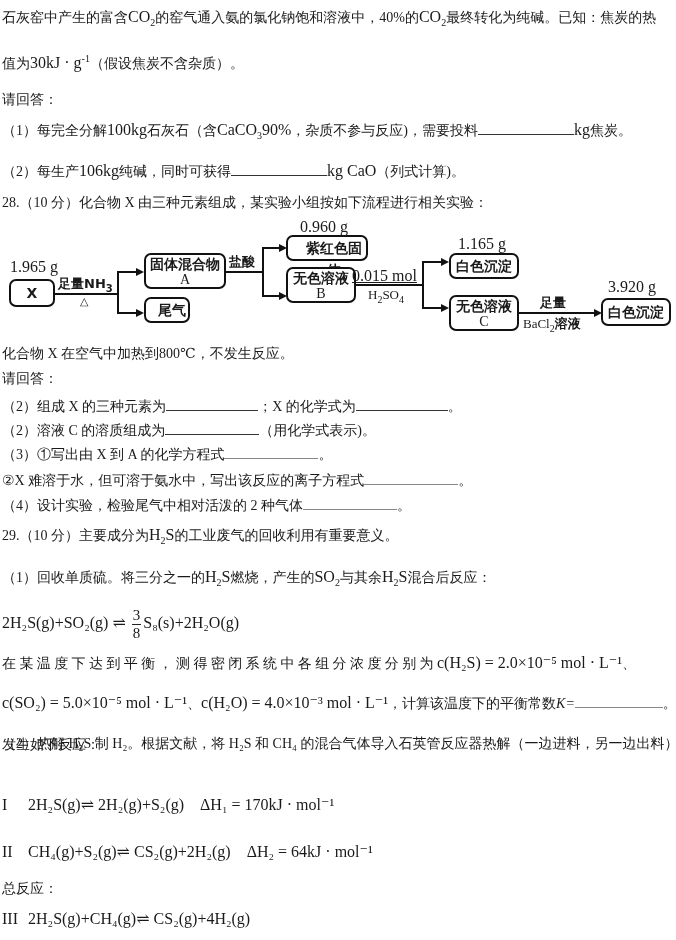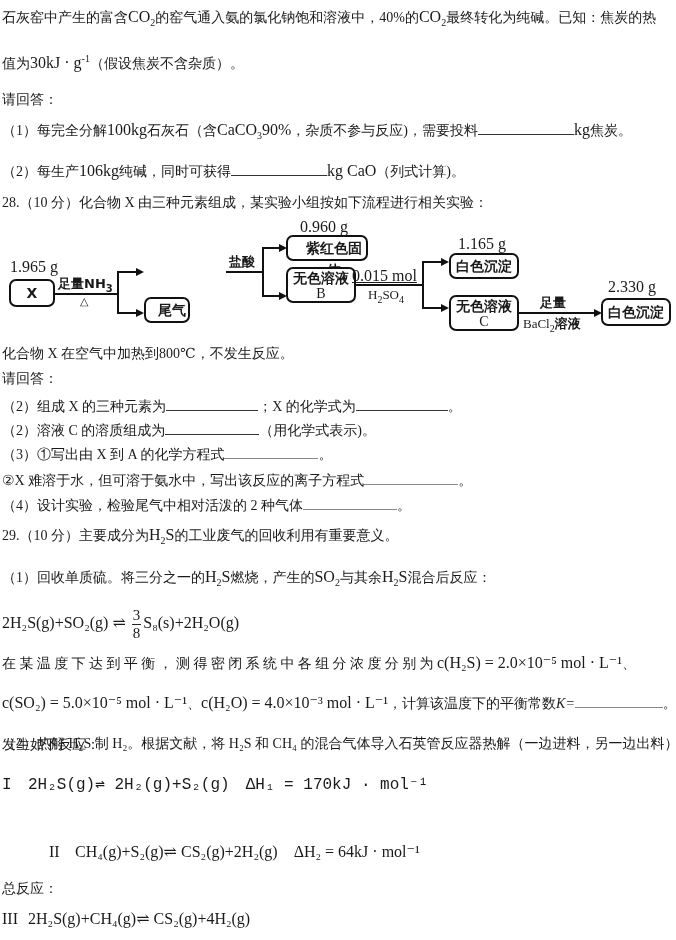--- a/index.html
+++ b/index.html
@@ -51,20 +51,24 @@
   <div class="box" style="left:9px;top:64px;width:46px;height:28px;line-height:24px;"><span>X</span></div>
   <div class="hl" style="left:55px;top:78px;width:63px;"></div>
   <div class="dl b" style="left:58px;top:60px;"><span>足量NH</span><sub>3</sub></div>
   <div class="dl" style="left:80px;top:80px;font-size:11px;">△</div>
   <div class="vl" style="left:117px;top:56px;height:43px;"></div>
   <div class="hl" style="left:117px;top:56px;width:20px;"></div>
   <div class="arr" style="left:136px;top:53px;"></div>
   <div class="hl" style="left:117px;top:97px;width:20px;"></div>
   <div class="arr" style="left:136px;top:94px;"></div>
 
+  <div class="box" style="left:144px;top:38px;width:82px;height:36px;padding-top:1px;">
+    <div>固体混合物</div>
+    <div style="font-weight:normal;font-family:'Liberation Serif',serif;">A</div>
+  </div>
   <div class="box" style="left:144px;top:82px;width:46px;height:26px;line-height:22px;padding-left:10px;"><span>尾气</span></div>
 
   <div class="dl b" style="left:229px;top:38px;">盐酸</div>
   <div class="hl" style="left:226px;top:56px;width:37px;"></div>
   <div class="vl" style="left:262px;top:32px;height:50px;"></div>
   <div class="hl" style="left:262px;top:32px;width:20px;"></div>
   <div class="arr" style="left:279px;top:29px;"></div>
   <div class="hl" style="left:262px;top:80px;width:20px;"></div>
   <div class="arr" style="left:279px;top:77px;"></div>
 
@@ -89,21 +93,21 @@
   <div class="box" style="left:449px;top:80px;width:70px;height:36px;padding-top:1px;">
     <div>无色溶液</div>
     <div style="font-weight:normal;font-family:'Liberation Serif',serif;">C</div>
   </div>
 
   <div class="dl b" style="left:540px;top:79px;">足量</div>
   <div class="hl" style="left:519px;top:97px;width:77px;"></div>
   <div class="arr" style="left:594px;top:94px;"></div>
   <div class="dl" style="left:523px;top:100px;font-size:13px;"><span>BaCl</span><sub>2</sub><span style="font-family:'DejaVu Sans',sans-serif;font-weight:bold;">溶液</span></div>
 
-  <div class="dl" style="left:608px;top:63px;">2.330 g</div>
+  <div class="dl" style="left:608px;top:63px;">3.920 g</div>
   <div class="box" style="left:601px;top:83px;width:70px;height:28px;line-height:24px;"><span>白色沉淀</span></div>
 </div>
 
 <div class="line q" style="top:345px;">化合物 X 在空气中加热到800℃，不发生反应。</div>
 <div class="line q" style="top:370px;">请回答：</div>
 <div class="line q" style="top:396px;">
   <span>（2）组成 X 的三种元素为</span><span class="blank" style="width:92px;"></span><span>；X 的化学式为</span><span class="blank" style="width:92px;"></span><span>。</span>
 </div>
 <div class="line q" style="top:420px;">
   <span>（2）溶液 C 的溶质组成为</span><span class="blank" style="width:94px;"></span><span>（用化学式表示)。</span>
@@ -131,22 +135,22 @@
 </div>
 <div class="line q" style="top:654px;letter-spacing:3.4px;">
   <span>在某温度下达到平衡，测得密闭系统中各组分浓度分别为</span><span class="big" style="letter-spacing:0;font-style:normal;">c(H₂S) = 2.0×10⁻⁵ mol · L⁻¹</span><span>、</span>
 </div>
 <div class="line q" style="top:693px;">
   <span class="big">c(SO₂) = 5.0×10⁻⁵ mol · L⁻¹</span><span>、</span><span class="big">c(H₂O) = 4.0×10⁻³ mol · L⁻¹</span><span>，计算该温度下的平衡常数</span><i>K=</i><span class="blank gray" style="width:88px;"></span><span>。</span>
 </div>
 <div class="line q" style="top:735px;">（2）热解 H₂S 制 H₂。根据文献，将 H₂S 和 CH₄ 的混合气体导入石英管反应器热解（一边进料，另一边出料），</div>
 <div class="line q" style="top:736px;">发生如下反应：</div>
 
-<div class="line eq" style="top:776px;font-family:Liberation Mono, monospace;">
+<div class="line eq" style="top:796px;">
   <span style="display:inline-block;width:26px;">I</span><span>2H₂S(g)⇌ 2H₂(g)+S₂(g)</span><span style="display:inline-block;width:16px;"></span><span>ΔH₁ = 170kJ · mol⁻¹</span>
 </div>
 <div class="line eq" style="top:843px;">
-  <span style="display:inline-block;width:26px;margin-left:47px;">II</span><span>CH₄(g)+S₂(g)⇌ CS₂(g)+2H₂(g)</span><span style="display:inline-block;width:16px;"></span><span>ΔH₂ = 64kJ · mol⁻¹</span>
+  <span style="display:inline-block;width:26px;">II</span><span>CH₄(g)+S₂(g)⇌ CS₂(g)+2H₂(g)</span><span style="display:inline-block;width:16px;"></span><span>ΔH₂ = 64kJ · mol⁻¹</span>
 </div>
 <div class="line q" style="top:880px;">总反应：</div>
 <div class="line eq" style="top:910px;">
   <span style="display:inline-block;width:26px;">III</span><span>2H₂S(g)+CH₄(g)⇌ CS₂(g)+4H₂(g)</span>
 </div>
 
 </body></html>

